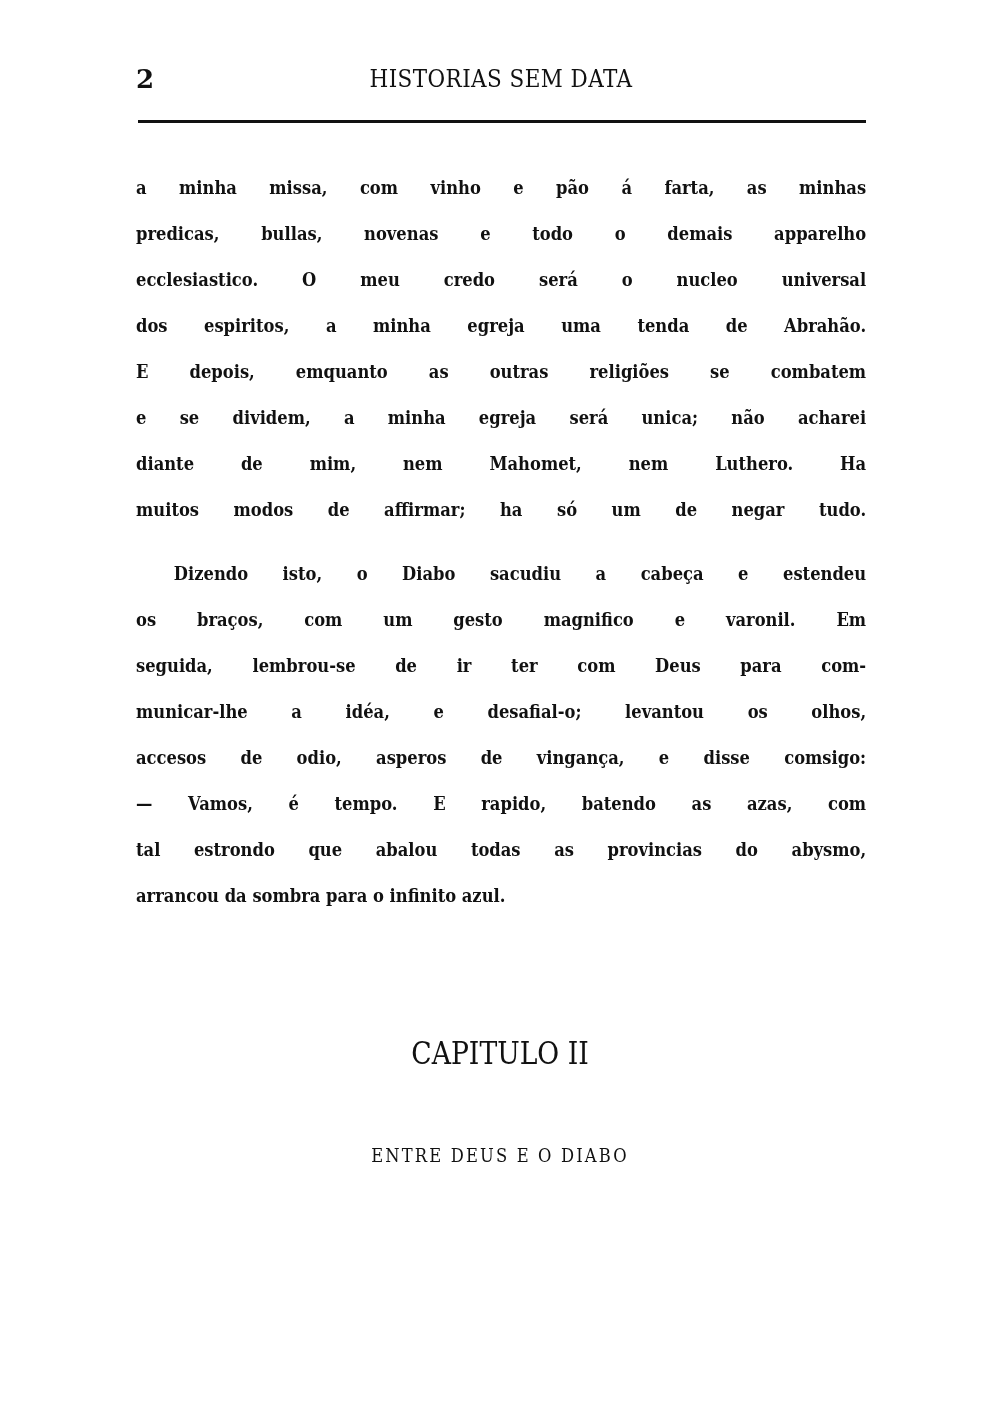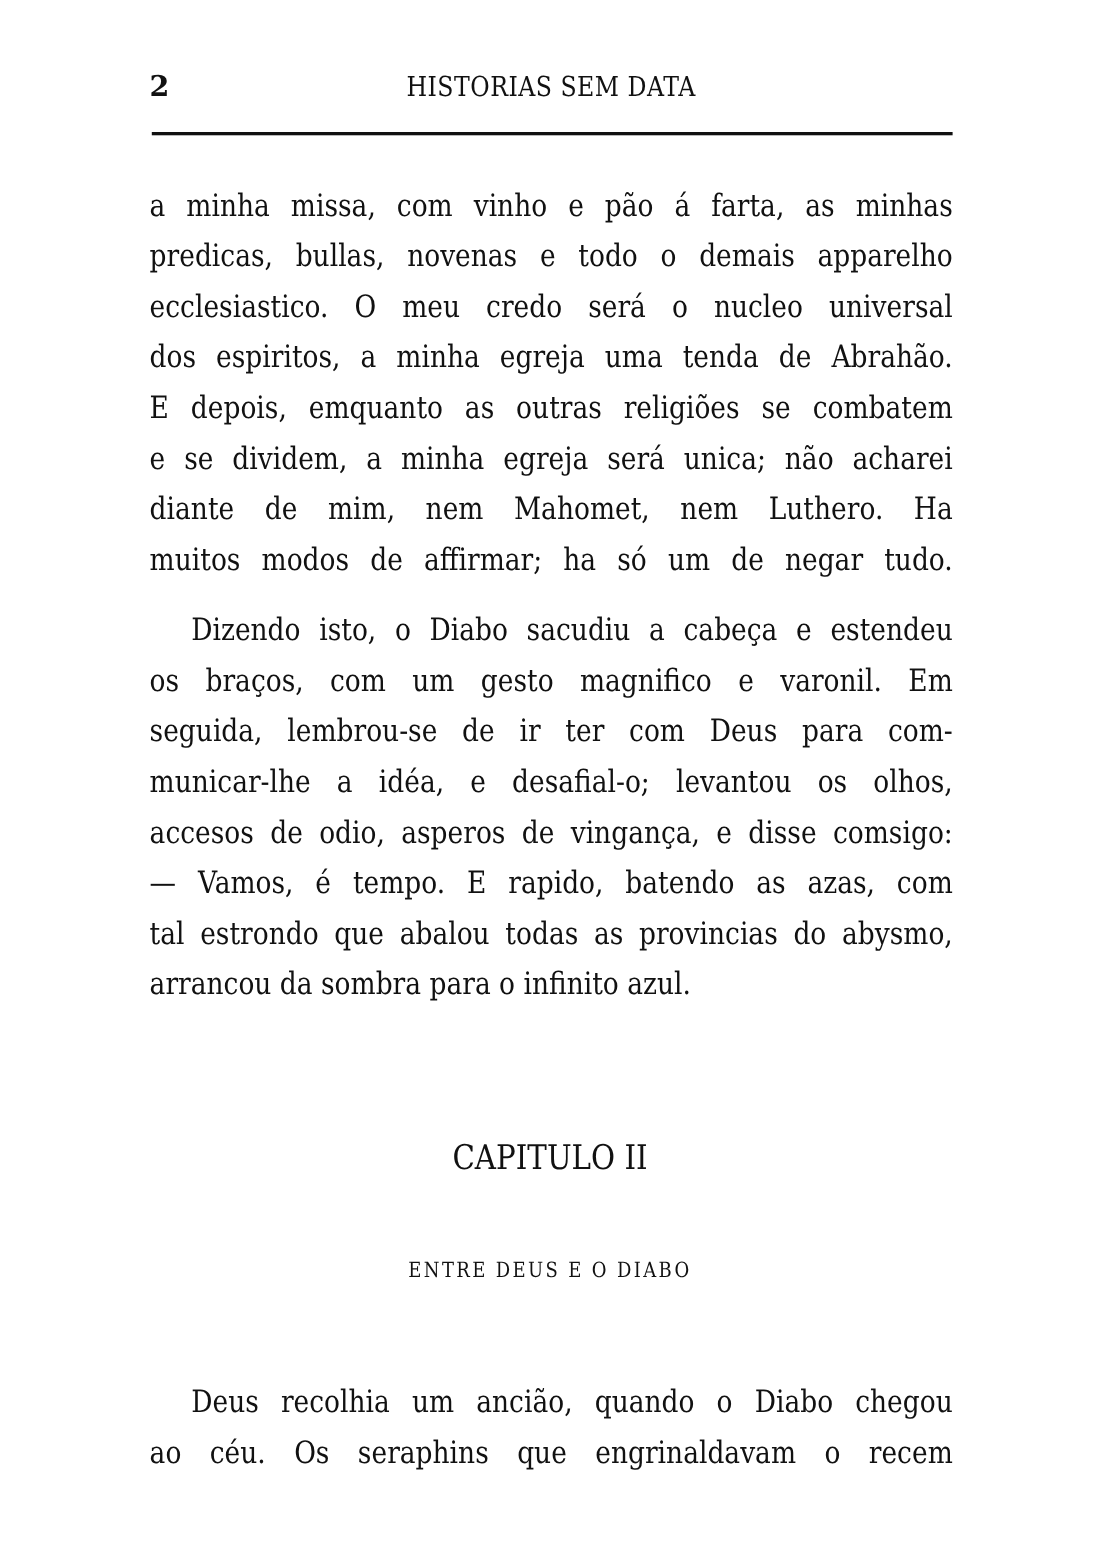--- a/index.html
+++ b/index.html
@@ -55,22 +55,22 @@
       left: 138px;
       top: 120px;
       width: 728px;
       height: 3px;
       background: #111111;
     }
     .body-text {
       position: absolute;
       left: 136px;
       width: 730px;
-      font-size: 28px;
-      font-weight: normal;
+      font-size: 19px;
+      font-weight: bold;
     }
     .line {
       display: block;
       height: 46px;
       line-height: 46px;
       white-space: nowrap;
       text-align: justify;
       text-align-last: justify;
       transform: scaleX(0.86);
       transform-origin: 0 50%;
@@ -136,18 +136,14 @@
     <span class="line">municar-lhe a idéa, e desafial-o; levantou os olhos,</span>
     <span class="line">accesos de odio, asperos de vingança, e disse comsigo:</span>
     <span class="line">— Vamos, é tempo. E rapido, batendo as azas, com</span>
     <span class="line">tal estrondo que abalou todas as provincias do abysmo,</span>
     <span class="line last">arrancou da sombra para o infinito azul.</span>
   </div>
 
   <div class="chapter-title">CAPITULO II</div>
   <div class="chapter-subtitle">ENTRE DEUS E O DIABO</div>
 
-  <div class="body-text" style="top:1252px;">
-    <span class="line indent">Deus recolhia um ancião, quando o Diabo chegou</span>
-    <span class="line">ao céu. Os seraphins que engrinaldavam o recem</span>
-  </div>
 
 </div>
 
 </body></html>

